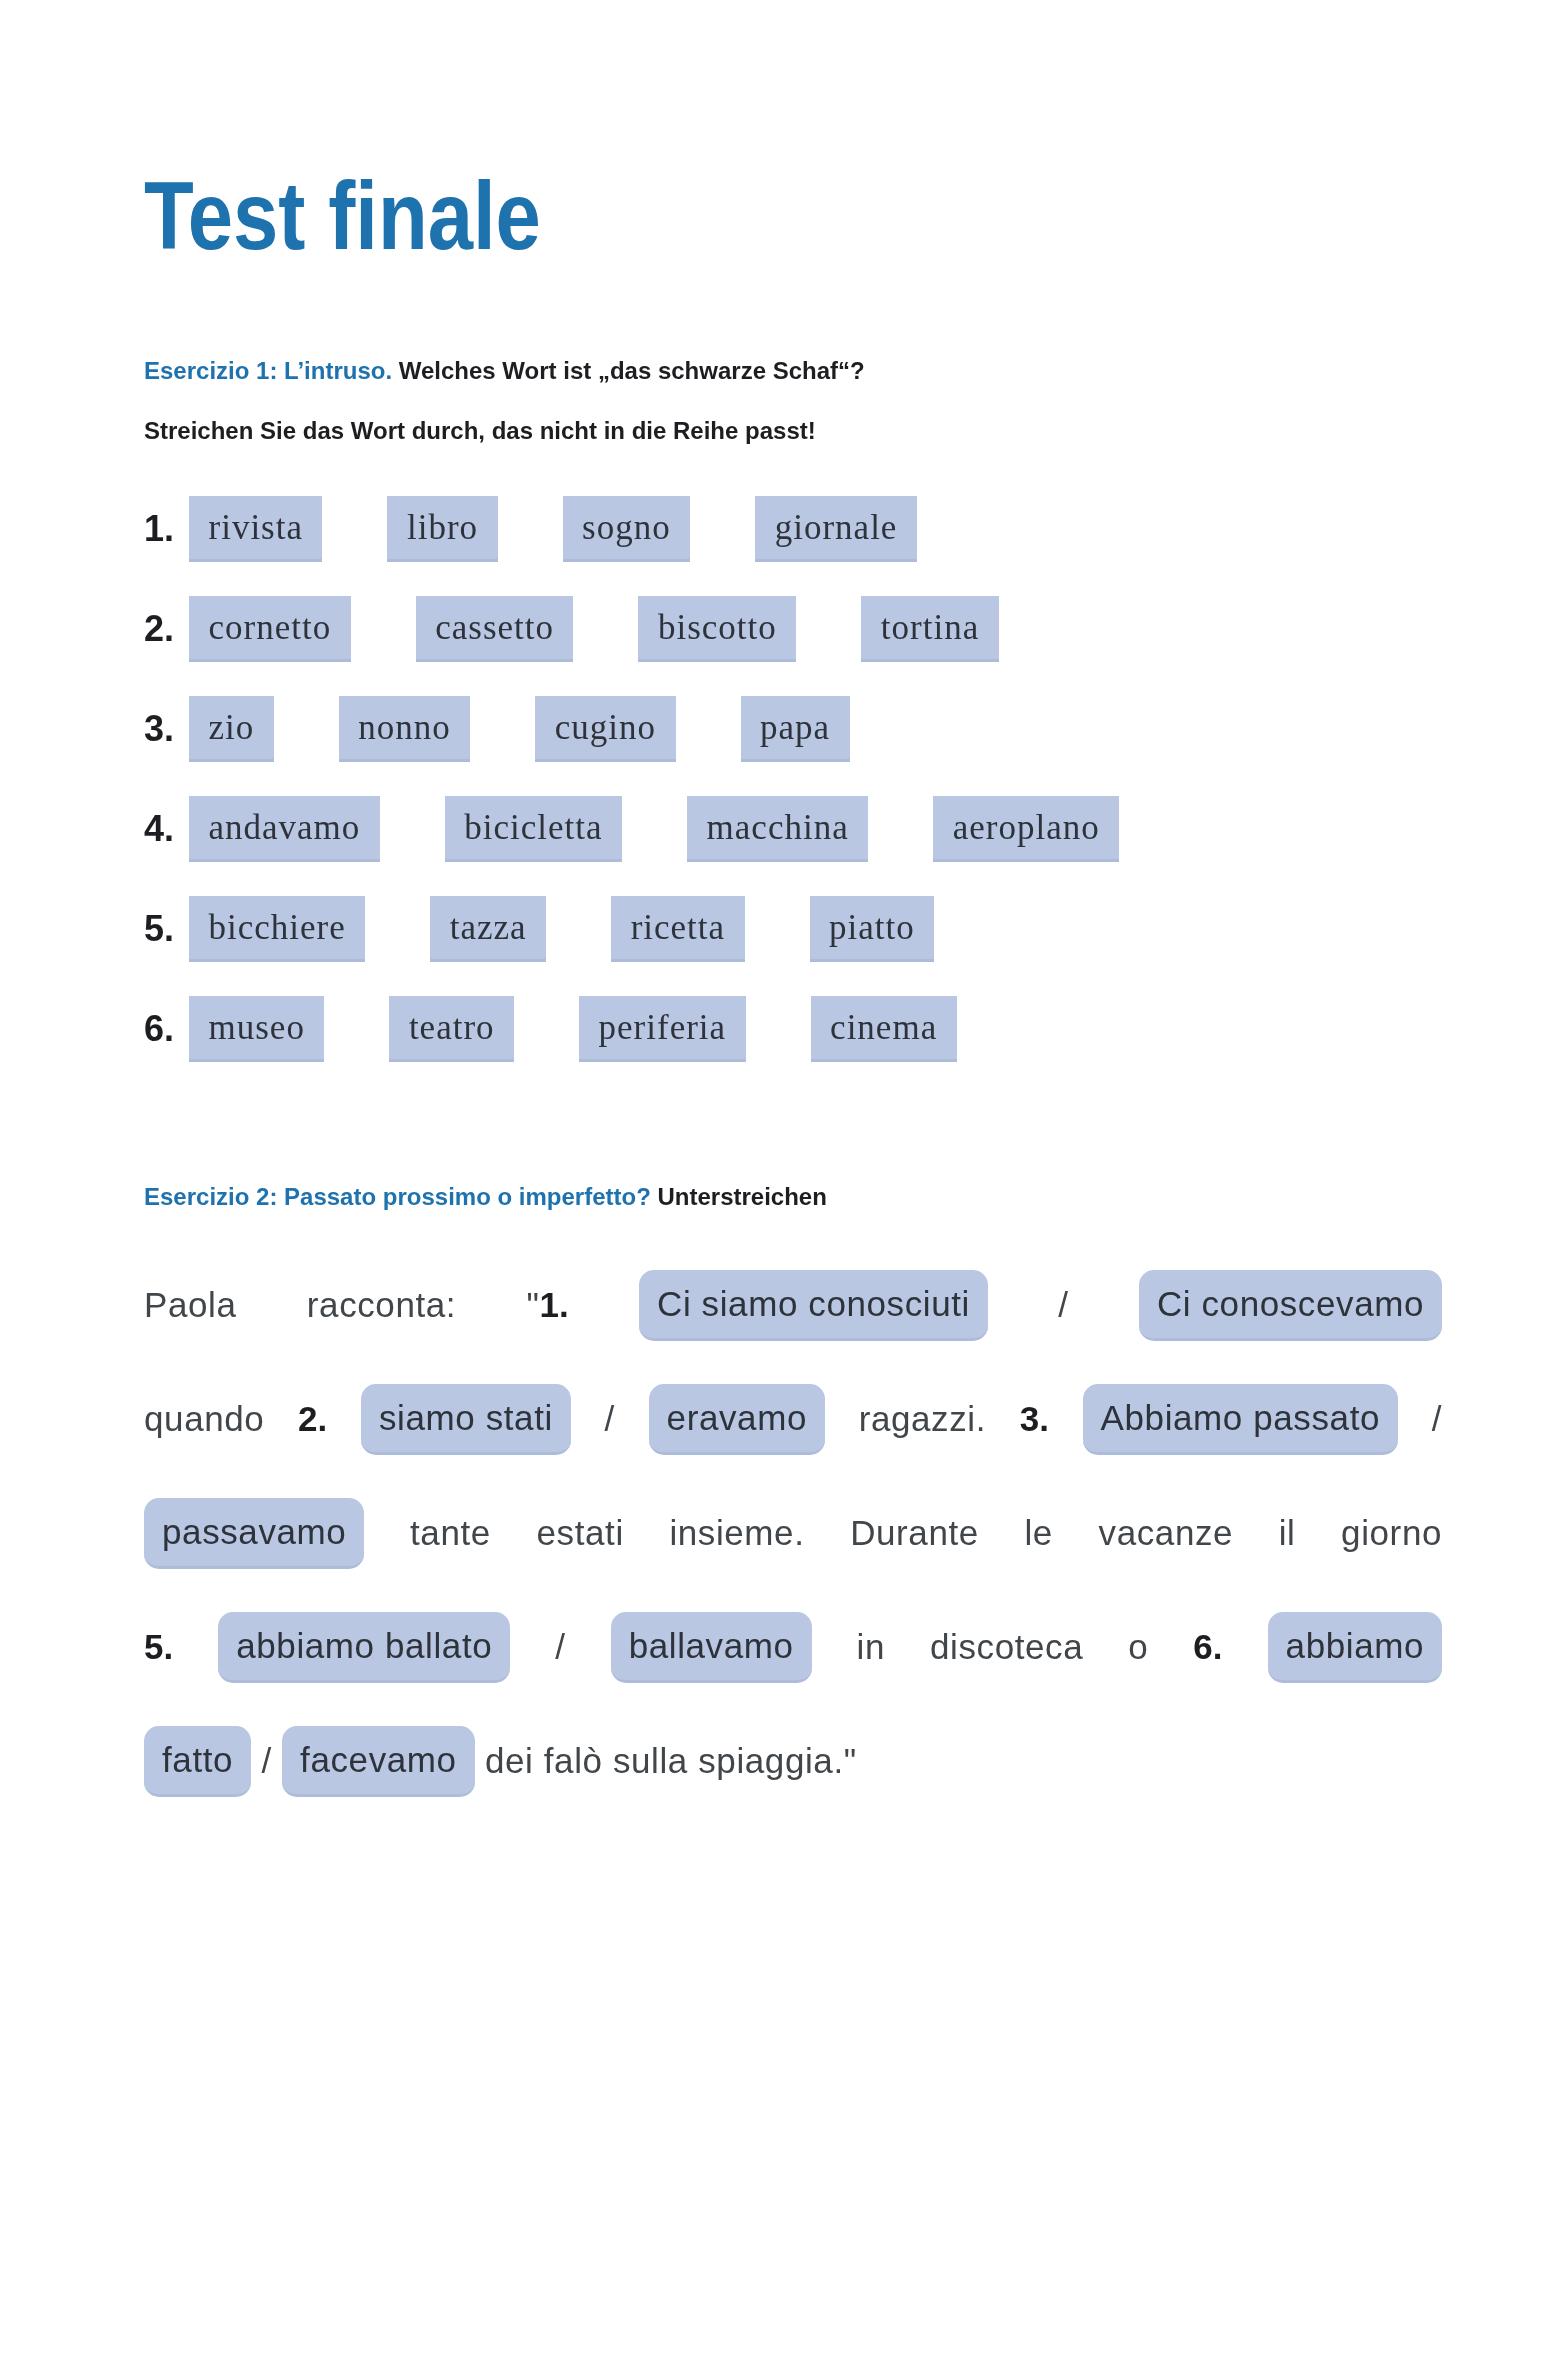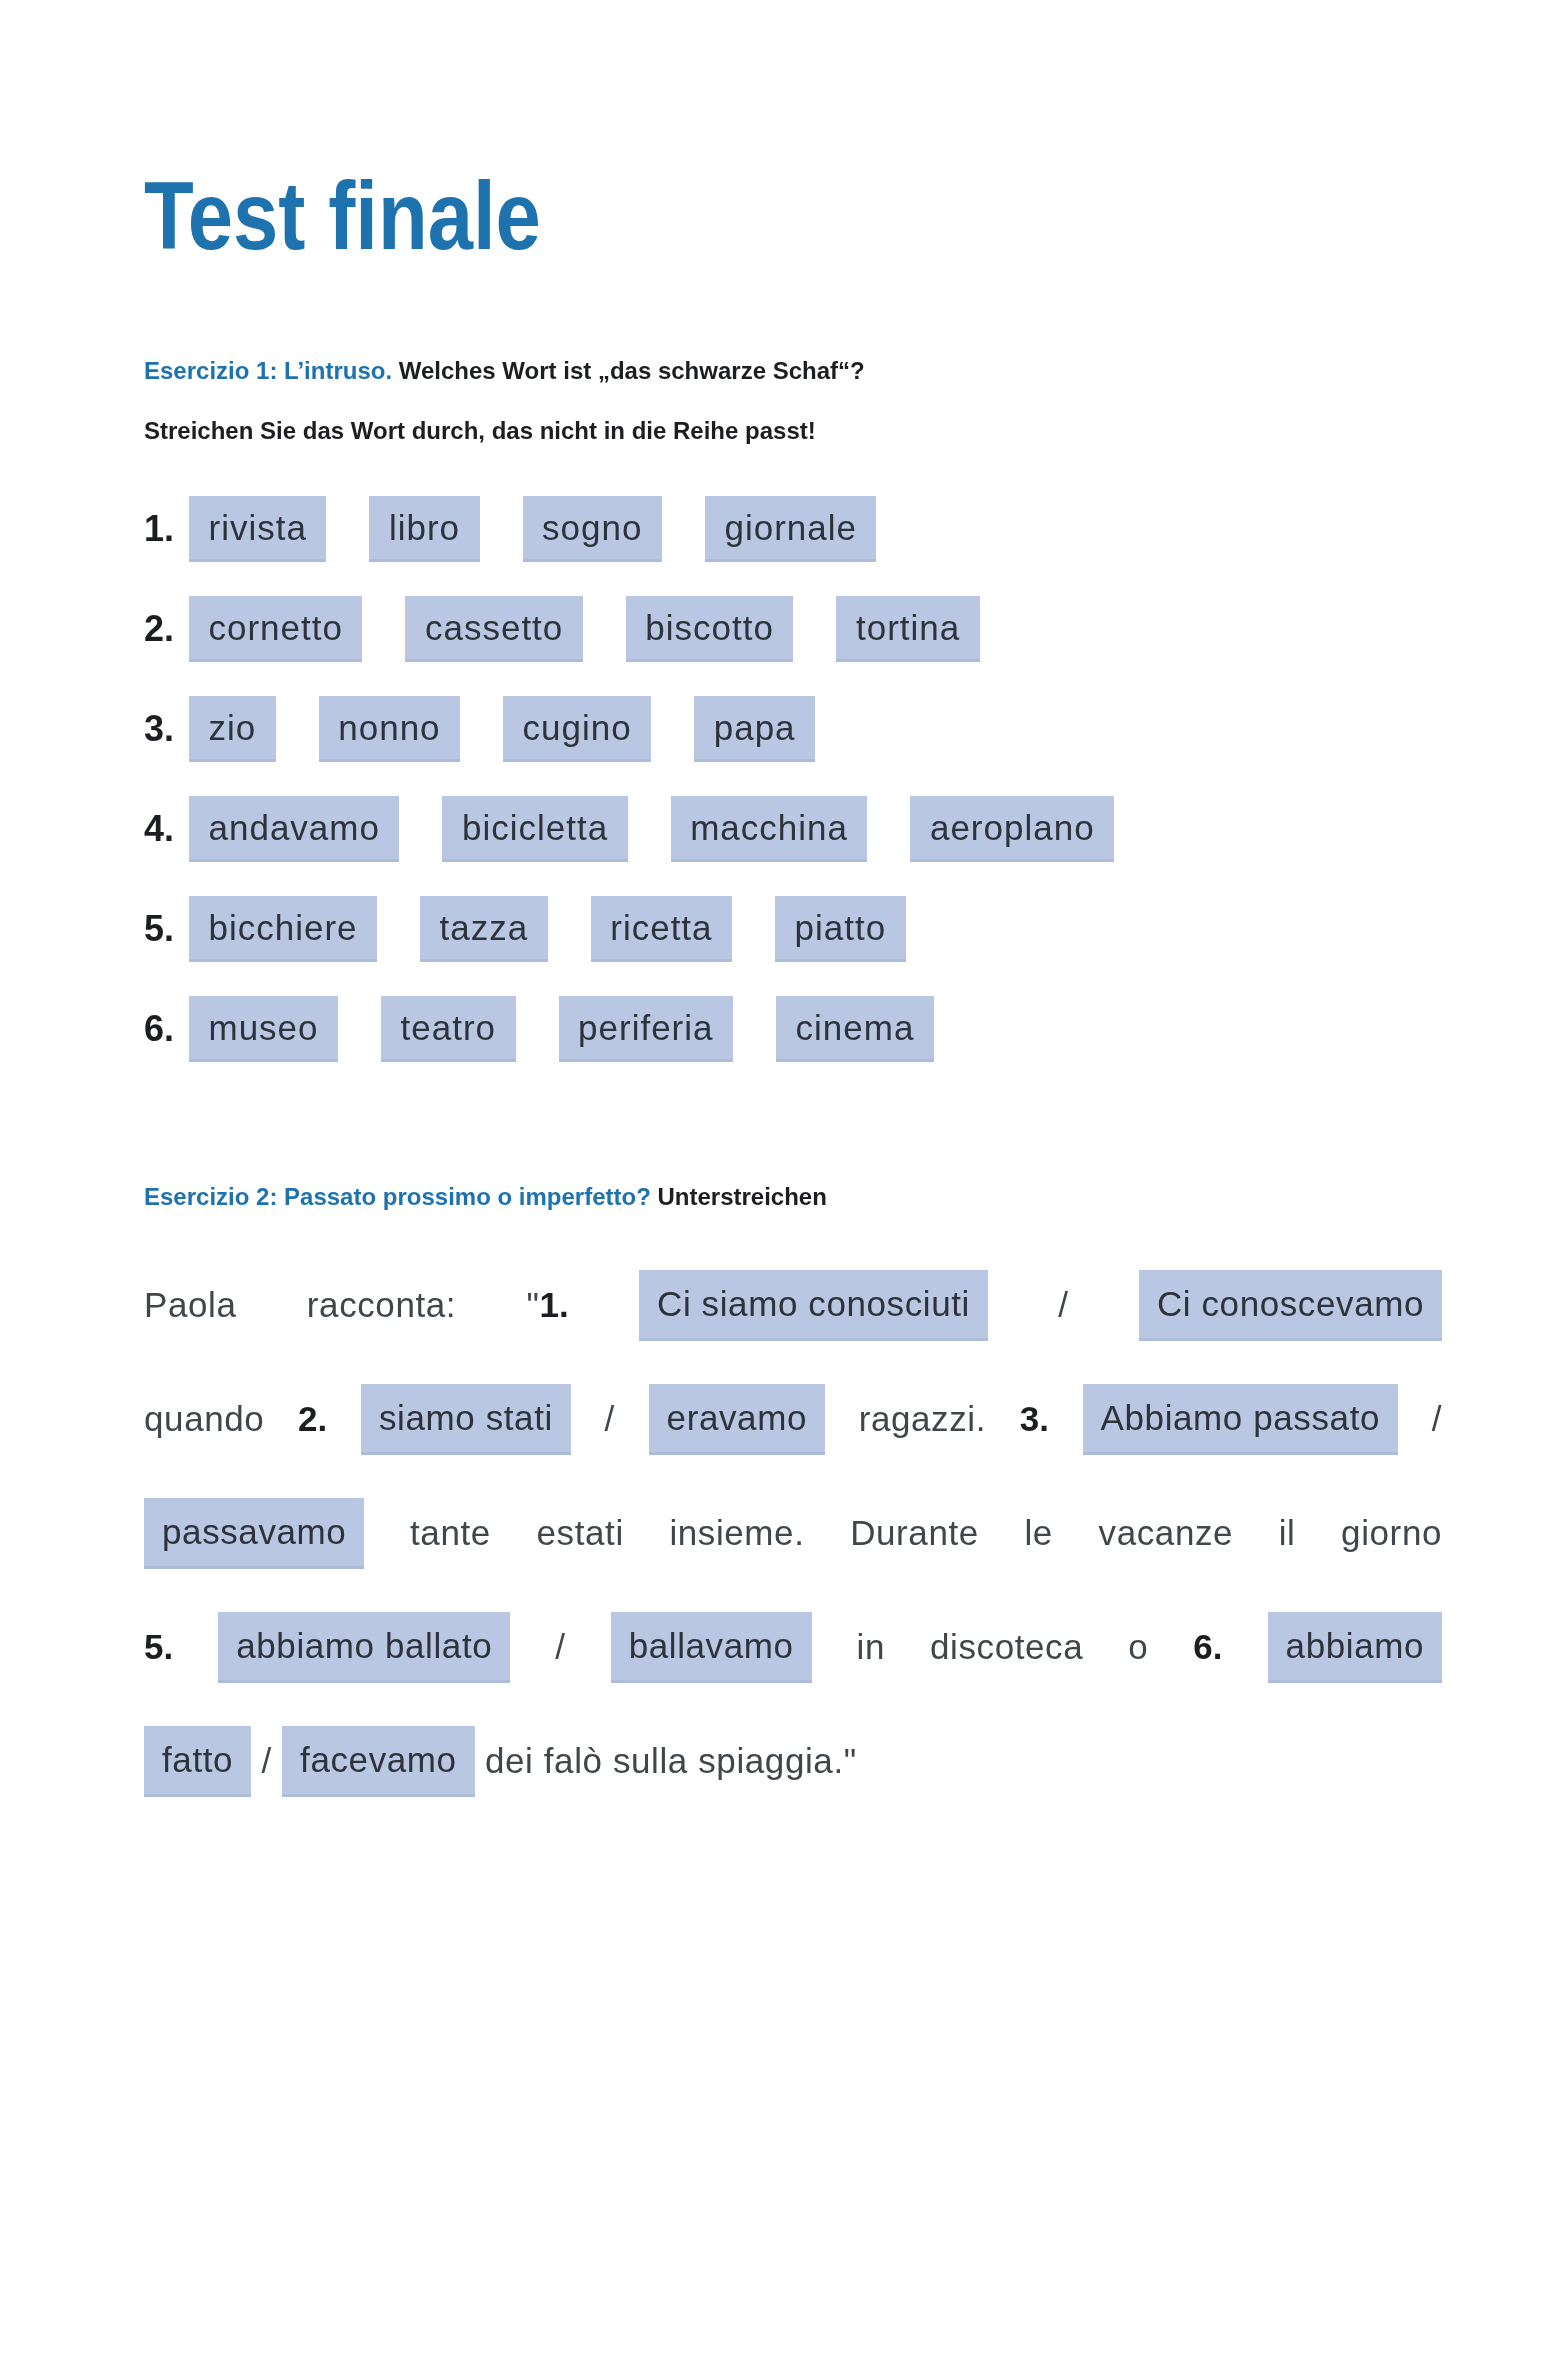--- a/index.html
+++ b/index.html
@@ -19,40 +19,40 @@
 
   
   .ex-heading{margin:73px 0 0 0;font-size:24px;line-height:60px;font-weight:bold;color:var(--ink,#1c1e21);}
   .ex-heading .lbl{color:var(--accent,#1e74b0);}
   .ex-heading .l2{display:block;}
 
   
   .rows{margin-top:35px;}
   .row{display:flex;align-items:center;margin-bottom:34px;height:66px;}
   .rownum{flex:0 0 45px;font-weight:bold;font-size:36px;color:var(--ink,#1c1e21);}
-  .chips{display:flex;gap:43px;}
+  .chips{display:flex;gap:65px;font-family:Liberation Serif, serif;}
   .chip{
     display:flex;align-items:center;height:66px;padding:0 19.5px;box-sizing:border-box;
     background:var(--highlight,#b9c7e3);border-bottom:3.9px solid var(--highlight_edge,#aebdd9);
     font-size:35px;letter-spacing:1px;color:var(--chip_ink,#2e333b);
   }
 
   
   .story{margin-top:42px;}
   .sline{
     margin:0 0 43px 0;font-size:35px;line-height:71px;letter-spacing:0.6px;
     color:var(--muted_ink,#41464b);text-align:justify;text-align-last:justify;
     height:71px;white-space:nowrap;
   }
   .sline.unjustified{text-align:center;text-align-last:left;}
   .sline .n{font-weight:bold;color:var(--ink,#1c1e21);letter-spacing:0;}
   .chip2{
     display:inline-block;vertical-align:middle;line-height:68px;padding:0 18px;
     background:var(--highlight,#b9c7e3);border-bottom:3.2px solid var(--highlight_edge,#aebdd9);
-    color:var(--chip_ink,#2e333b);margin-top:-5.2px;
+    color:var(--chip_ink,#2e333b);margin-top:-5.2px;border-radius:15px;
   }
   .sl{color:var(--muted_ink,#41464b);}
 </style>
 </head>
 <body>
 
 <div class="page">
   <div class="content">
 
     <h1 class="title">Test finale</h1>

